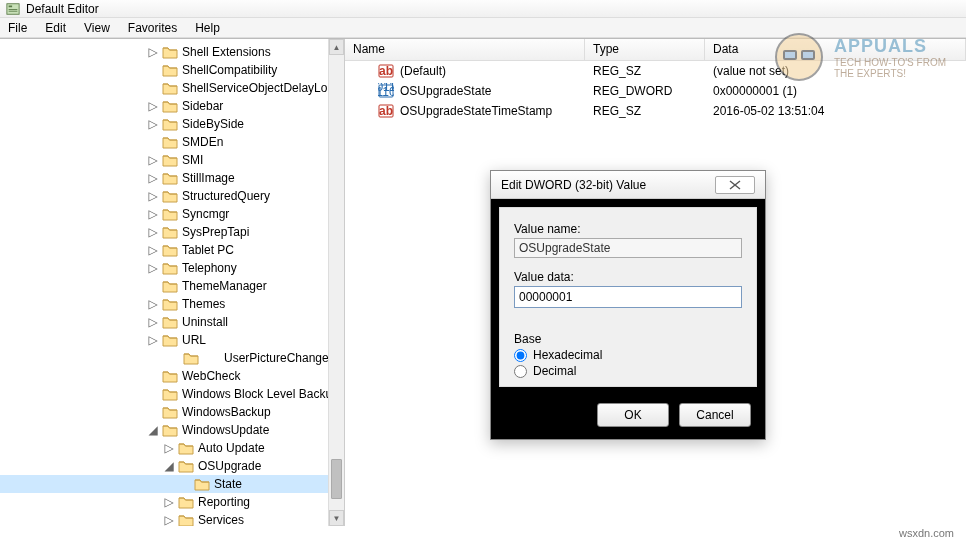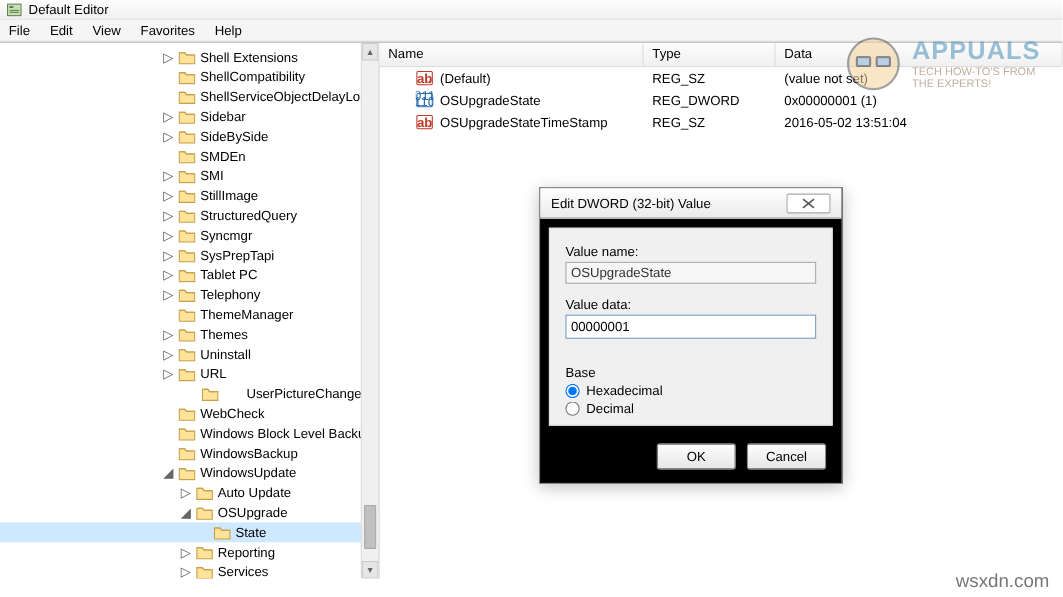--- a/index.html
+++ b/index.html
@@ -34,38 +34,38 @@
 .cell-name { width: 240px; padding-left: 8px; display: flex; align-items: center; gap: 6px; }
 .cell-type { width: 120px; padding-left: 8px; }
 .cell-data { flex: 1; padding-left: 8px; }
 .val-icon { width: 16px; height: 16px; display: inline-block; margin-left: 25px; }
 
 .watermark { position: absolute; right: 20px; top: -6px; opacity: 0.55; pointer-events: none; }
 .watermark .face { width: 48px; height: 48px; border-radius: 50%; background: #f3d29a; border: 2px solid #555; position: relative; display:inline-block; margin-right: 8px; vertical-align: middle;}
 .watermark .glasses { position:absolute; top:14px; left:6px; right:6px; height:10px; }
 .watermark .lens { width:14px; height:10px; border:2px solid #333; background:#8db4d8; display:inline-block; border-radius:2px;}
 .watermark .brand { display:inline-block; vertical-align: middle; }
-.watermark .brand-title { color:#4a90b8; font-weight:bold; font-size:23px; letter-spacing:1px;}
+.watermark .brand-title { color:#4a90b8; font-weight:bold; font-size:18px; letter-spacing:1px;}
 .watermark .brand-sub { color:#8a6a4a; font-size:10px; line-height:11px;}
 
 .dialog { position: absolute; left: 490px; top: 170px; width: 276px; background: #000000; border: 1px solid #888; box-shadow: 0 4px 14px rgba(0,0,0,0.25);}
 .dialog-titlebar { height: 28px; background: linear-gradient(#fff,#eaeaea); border-bottom: 1px solid #ccc; display:flex; align-items:center; padding: 0 10px; justify-content: space-between;}
 .dlg-close { width: 40px; height: 18px; border: 1px solid #aaa; border-radius: 2px; background: #fff; display:flex; align-items:center; justify-content:center; font-size:11px;}
 .dialog-body { padding: 10px 14px 6px 14px; border: 1px solid #ddd; margin: 8px; background: #f0f0f0;}
 .dlg-label { margin: 4px 0 2px 0; }
 .dlg-input-ro { width: 100%; height: 20px; padding: 2px 4px; border: 1px solid #aaa; background: #f6f6f6; color:#333; }
 .dlg-row { display: flex; gap: 20px; margin-top: 8px; flex-direction: column;}
 .dlg-col-left { flex: 1;}
 .dlg-col-right { width: 120px;}
 .dlg-input { width: 100%; height: 22px; padding: 2px 4px; border: 1px solid #7a9ac0; background: #fff; }
 .radio-row { display:flex; align-items:center; gap:6px; margin: 2px 0;}
 .dialog-buttons { display:flex; justify-content:flex-end; gap: 10px; padding: 8px 14px 12px 0;}
 .btn { width: 72px; height: 24px; border: 1px solid #8a8a8a; background: linear-gradient(#fdfdfd,#e6e6e6); border-radius:3px; cursor:default; display:flex; align-items:center; justify-content:center;}
 
-.footer-url { position:absolute; bottom:4px; right:12px; color:#777; font-size:17px;}
+.footer-url { position:absolute; bottom:4px; right:12px; color:#777; font-size:11px;}
 
 svg { display:block; }
 </style>
 </head>
 <body>
 
 <div class="titlebar">
   <span class="regicon">
     <svg viewBox="0 0 16 16">
         <rect x="1" y="2" width="14" height="12" fill="#c8e0b8" stroke="#5a7a48"></rect>

